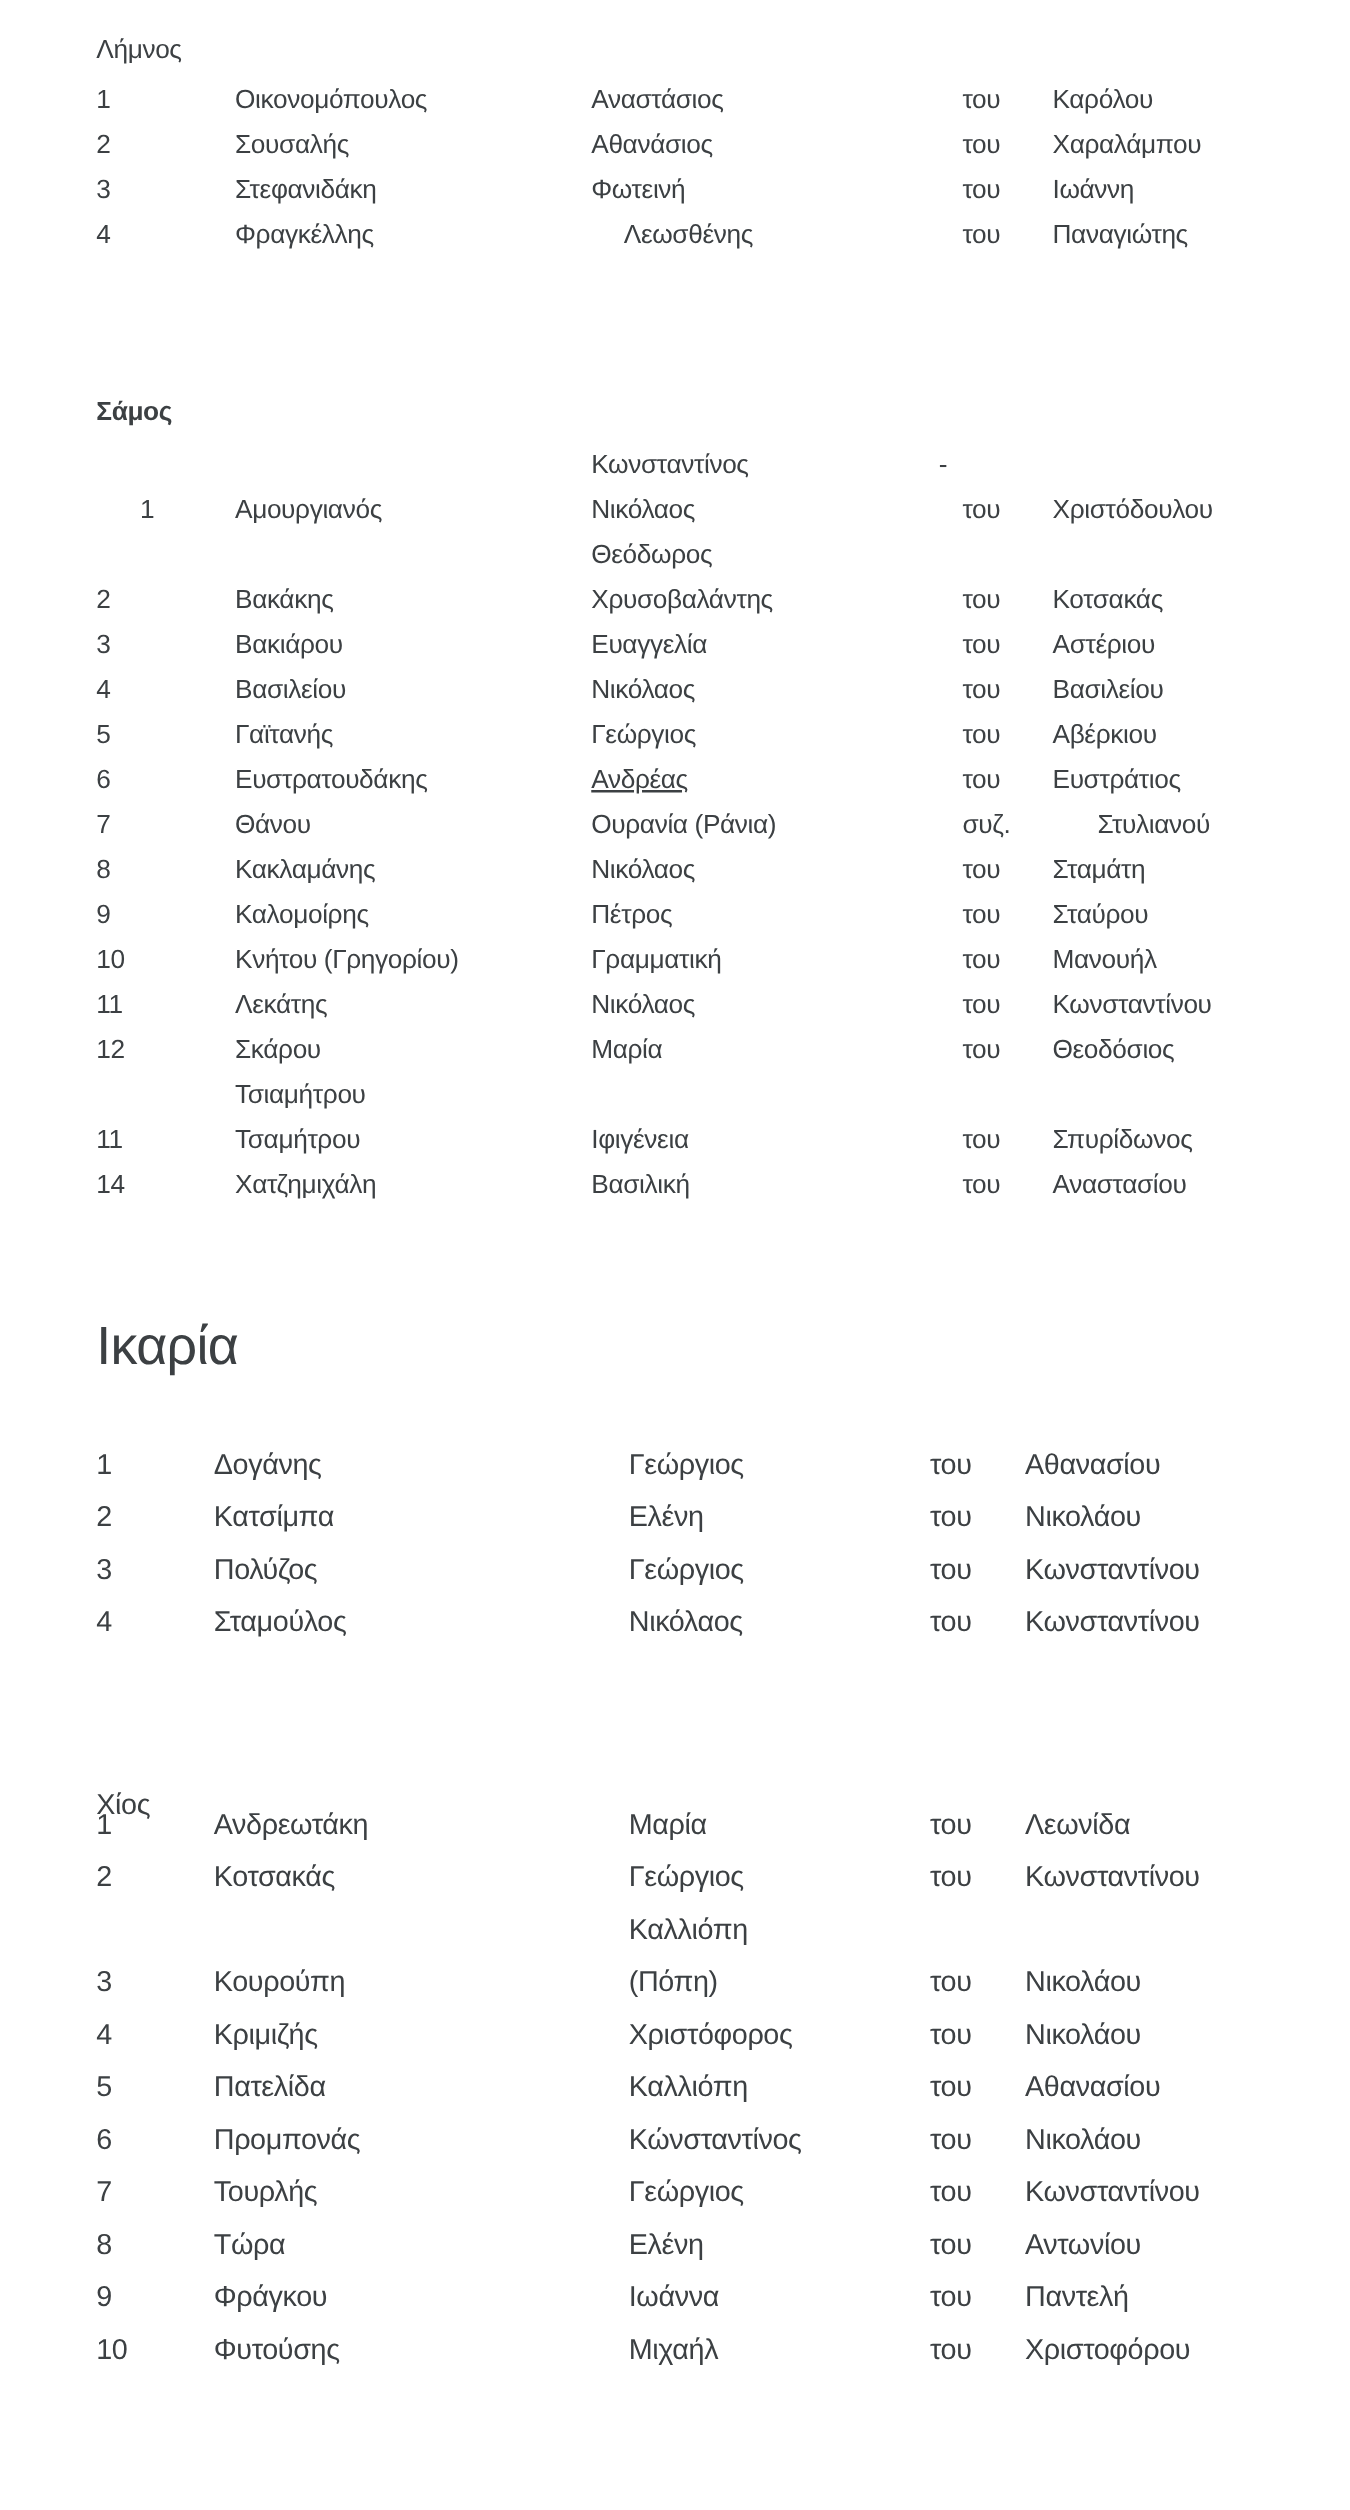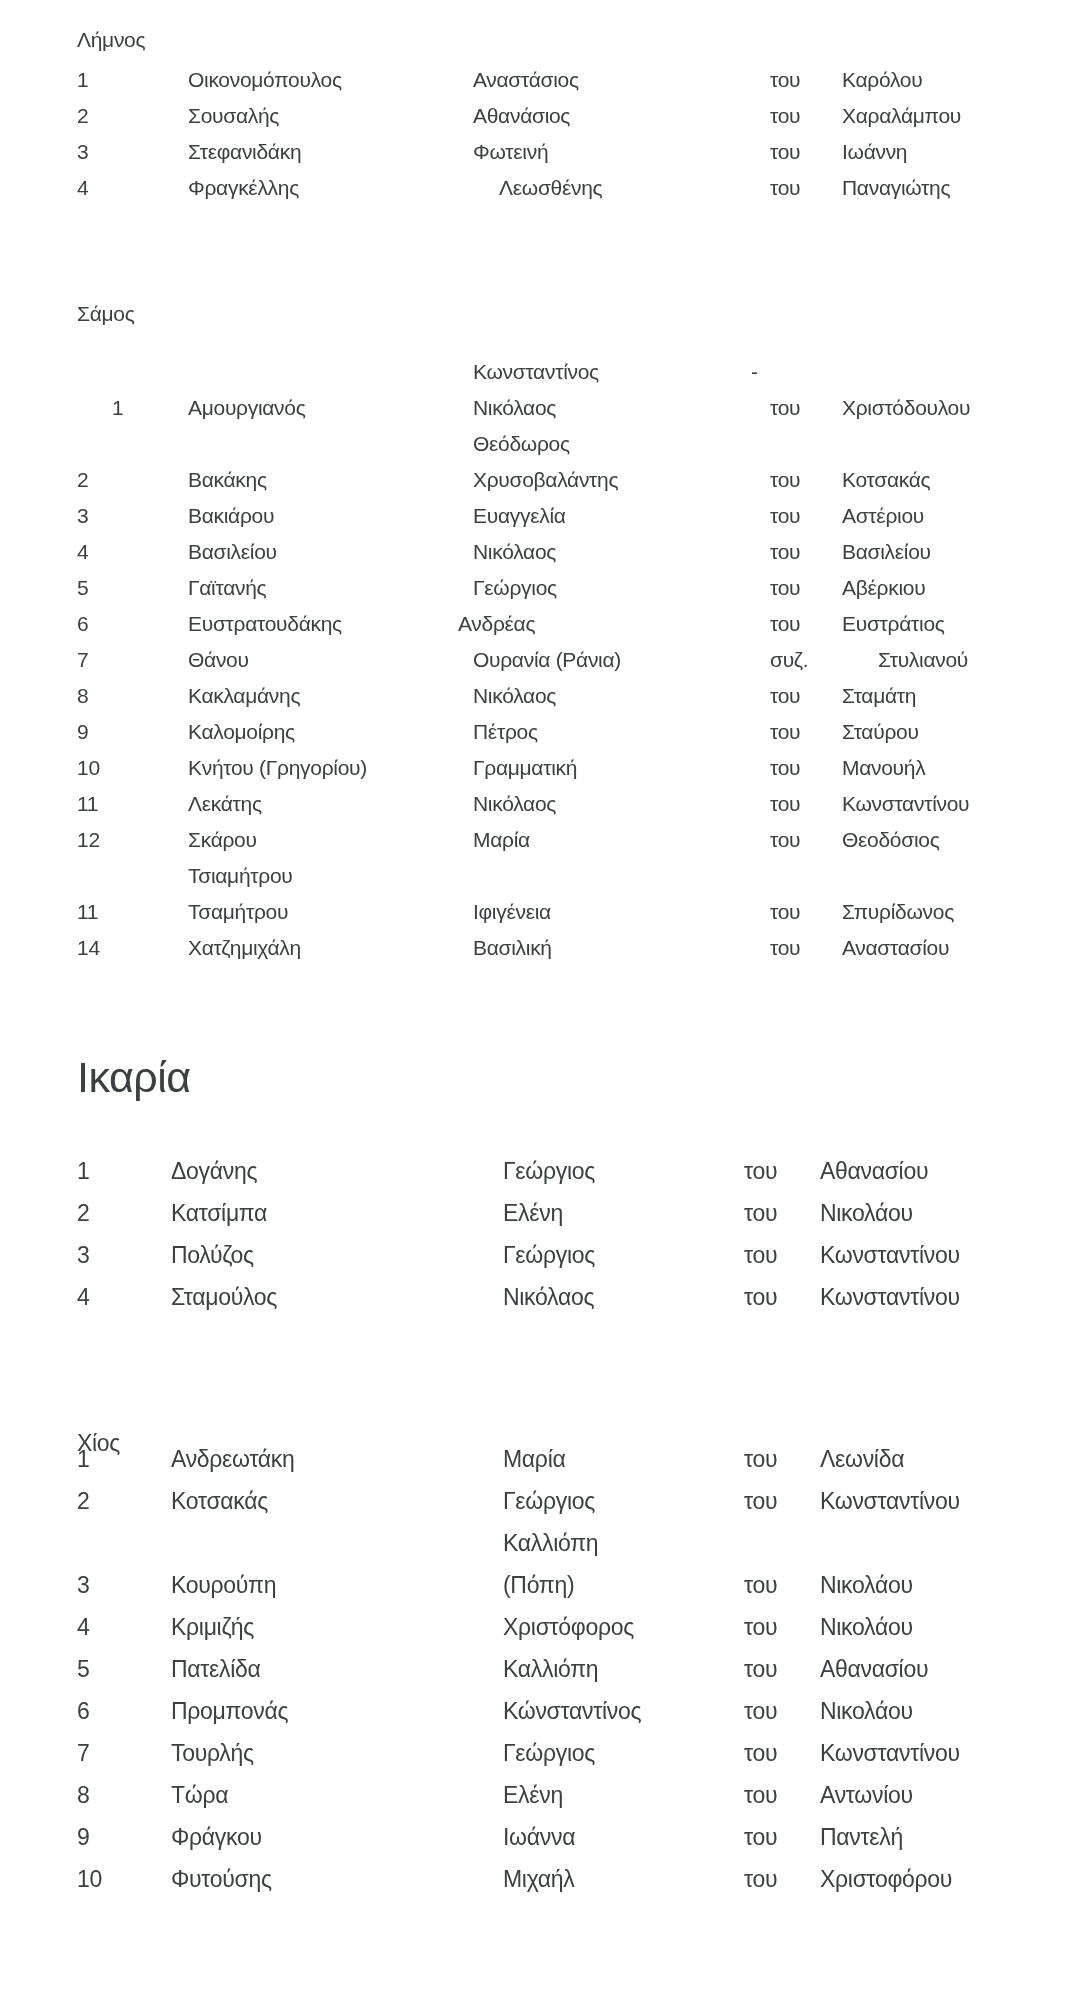--- a/index.html
+++ b/index.html
@@ -70,21 +70,21 @@
       <span class="cell" style="left: 770px;">του</span>
       <span class="cell" style="left: 842px;">Ιωάννη</span>
     </div>
     <div class="line line-small" style="top: 170px;">
       <span class="cell" style="left: 77px;">4</span>
       <span class="cell" style="left: 188px;">Φραγκέλλης</span>
       <span class="cell" style="left: 499px;">Λεωσθένης</span>
       <span class="cell" style="left: 770px;">του</span>
       <span class="cell" style="left: 842px;">Παναγιώτης</span>
     </div>
-    <div class="section-heading heading-label-small" style="top: 296px;">Σάμος</div>
+    <div class="section-heading heading-label-small" style="top: 312px; font-weight: bold;">Σάμος</div>
     <div class="line line-small" style="top: 354px;">
       <span class="cell" style="left: 473px;">Κωνσταντίνος</span>
       <span class="cell" style="left: 751px;">-</span>
     </div>
     <div class="line line-small" style="top: 390px;">
       <span class="cell" style="left: 112px;">1</span>
       <span class="cell" style="left: 188px;">Αμουργιανός</span>
       <span class="cell" style="left: 473px;">Νικόλαος</span>
       <span class="cell" style="left: 770px;">του</span>
       <span class="cell" style="left: 842px;">Χριστόδουλου</span>
@@ -116,21 +116,21 @@
     <div class="line line-small" style="top: 570px;">
       <span class="cell" style="left: 77px;">5</span>
       <span class="cell" style="left: 188px;">Γαϊτανής</span>
       <span class="cell" style="left: 473px;">Γεώργιος</span>
       <span class="cell" style="left: 770px;">του</span>
       <span class="cell" style="left: 842px;">Αβέρκιου</span>
     </div>
     <div class="line line-small" style="top: 606px;">
       <span class="cell" style="left: 77px;">6</span>
       <span class="cell" style="left: 188px;">Ευστρατουδάκης</span>
-      <span class="cell" style="left: 458px;">Ανδρέας</span>
+      <span class="cell" style="left: 473px; text-decoration: underline;">Ανδρέας</span>
       <span class="cell" style="left: 770px;">του</span>
       <span class="cell" style="left: 842px;">Ευστράτιος</span>
     </div>
     <div class="line line-small" style="top: 642px;">
       <span class="cell" style="left: 77px;">7</span>
       <span class="cell" style="left: 188px;">Θάνου</span>
       <span class="cell" style="left: 473px;">Ουρανία (Ράνια)</span>
       <span class="cell" style="left: 770px;">συζ.</span>
       <span class="cell" style="left: 842px; margin-left: 36px;">Στυλιανού</span>
     </div>

